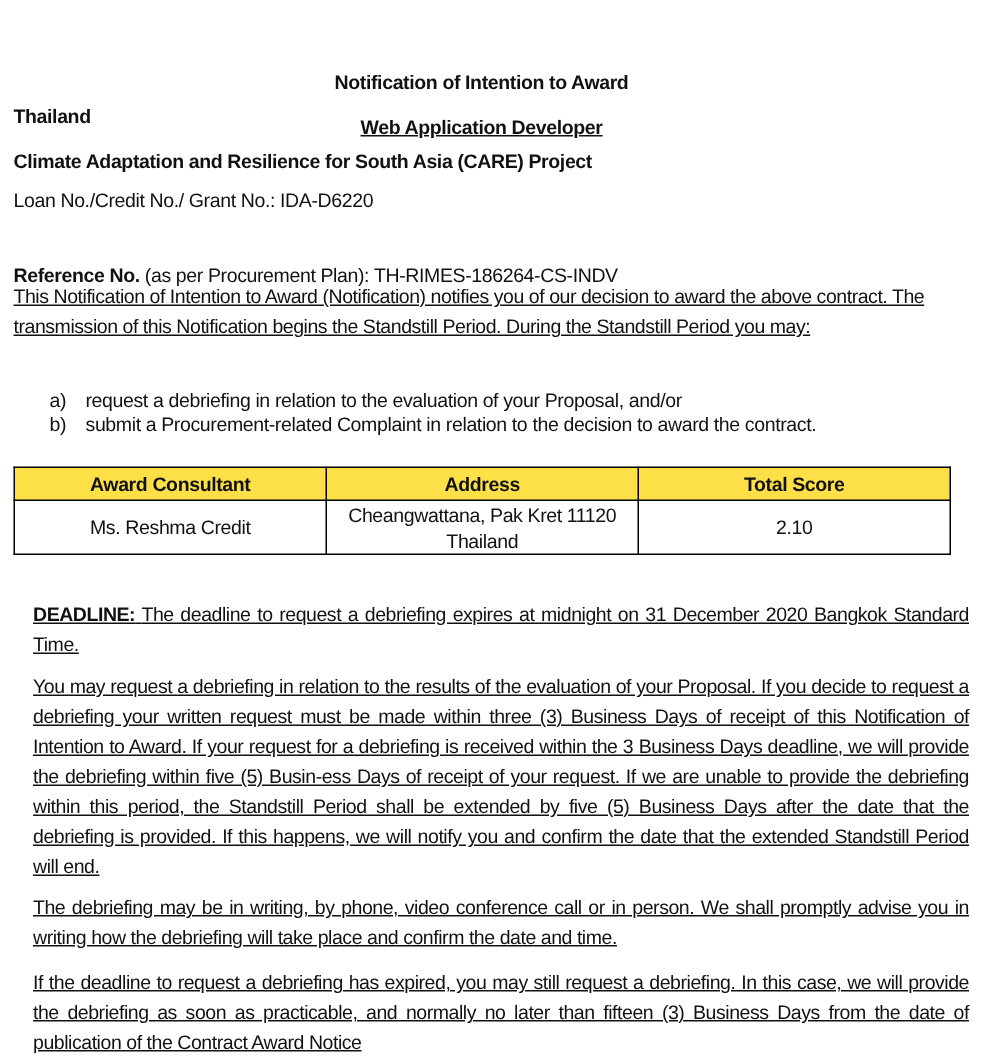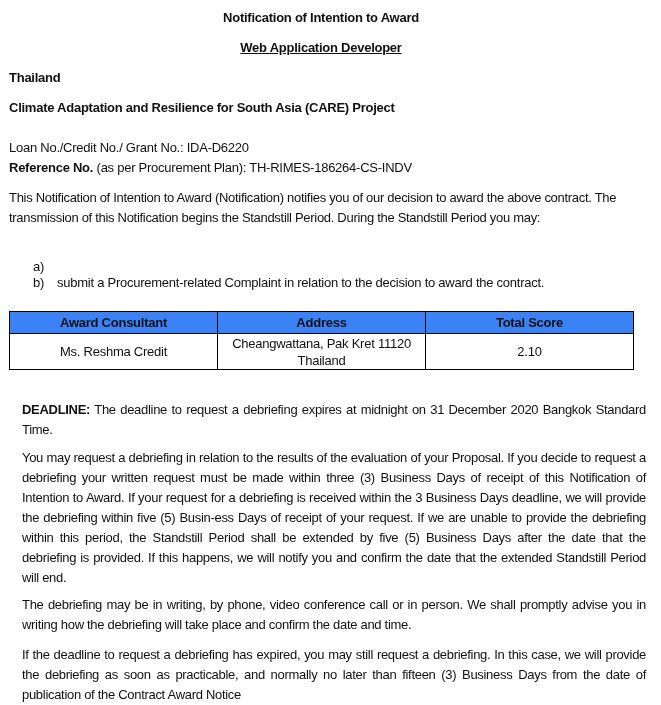--- a/index.html
+++ b/index.html
@@ -25,28 +25,30 @@
     .line {
       position: absolute;
       left: 0;
       white-space: nowrap;
       line-height: 16px;
       letter-spacing: -0.25px;
     }
     .center {
       width: 624px;
       text-align: center;
+      margin-top: 37px;
     }
     b, .bold { font-weight: bold; }
     .para {
       position: absolute;
       left: 0;
       width: 624px;
       line-height: 20px;
       letter-spacing: -0.3px;
+      text-decoration: underline;
     }
     .justify { text-align: justify; margin-left: 13px; }
     .list {
       position: absolute;
       left: 24px;
       line-height: 16px;
       letter-spacing: -0.25px;
     }
     .list-item {
       display: flex;
@@ -65,21 +67,21 @@
       font-size: 13px;
       letter-spacing: -0.25px;
     }
     table.award th, table.award td {
       border: 1px solid #000000;
       text-align: center;
       padding: 0 4px;
       vertical-align: middle;
     }
     table.award th {
-      background: #3b82f6;
+      background: #fde047;
       font-weight: bold;
       height: 21px;
       line-height: 16px;
     }
     table.award td {
       height: 35px;
       line-height: 17px;
     }
     .col1 { width: 199px; }
     .col2 { width: 199px; }
@@ -91,36 +93,37 @@
 <div class="doc">
 
   <div class="line center bold" style="top:10px;">Notification of Intention to Award</div>
 
   <div class="line center bold" style="top:40px;text-decoration:underline;">Web Application Developer</div>
 
   <div class="line bold" style="top:70px;">Thailand</div>
 
   <div class="line bold" style="top:100px;">Climate Adaptation and Resilience for South Asia (CARE) Project</div>
 
-  <div class="line" style="top:140px;text-align:center;">
+  <div class="line" style="top:126px;text-align:center;">
     <span>Loan No./Credit No./ Grant No.:</span>
     <span>IDA-D6220</span>
   </div>
 
-  <div class="line" style="top:160px;">
+  <div class="line" style="top:176px;">
     <span class="bold">Reference No.</span>
     <span>(as per Procurement Plan):</span>
     <span>TH-RIMES-186264-CS-INDV</span>
   </div>
 
   <div class="para" style="top:188px;">This Notification of Intention to Award (Notification) notifies you of our decision to award the above contract. The transmission of this Notification begins the Standstill Period. During the Standstill Period you may:</div>
 
   <div class="list" style="top:259px;">
     <div class="list-item">
       <span class="list-marker">a)</span>
+      <span>request a debriefing in relation to the evaluation of your Proposal, and/or</span>
     </div>
     <div class="list-item">
       <span class="list-marker">b)</span>
       <span>submit a Procurement-related Complaint in relation to the decision to award the contract.</span>
     </div>
   </div>
 
   <table class="award">
     <thead>
       <tr>

